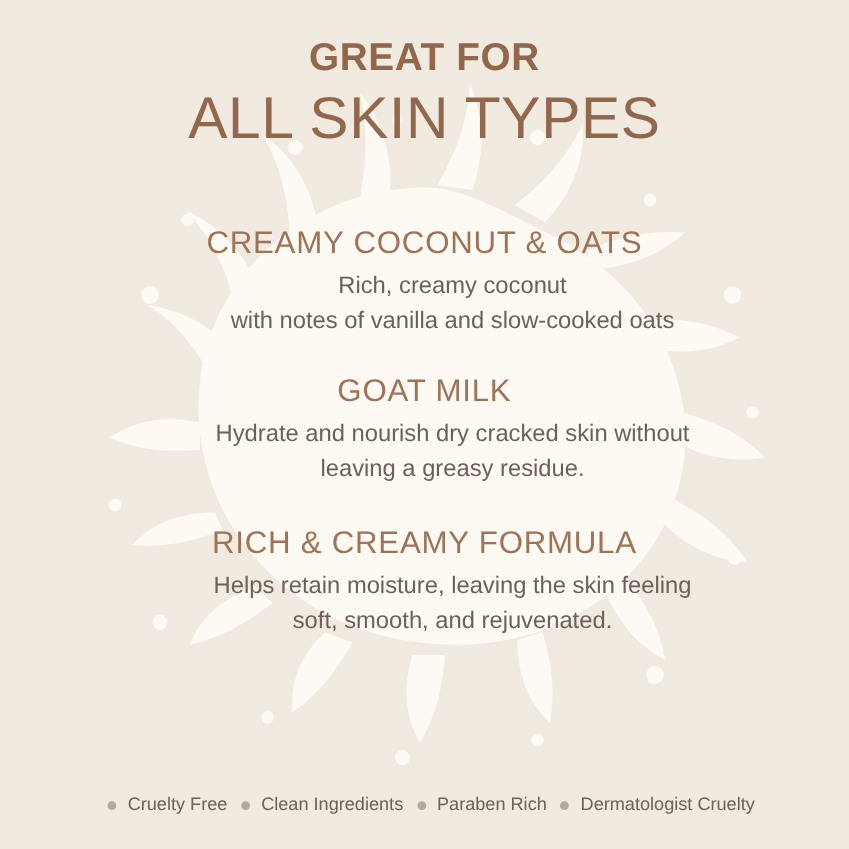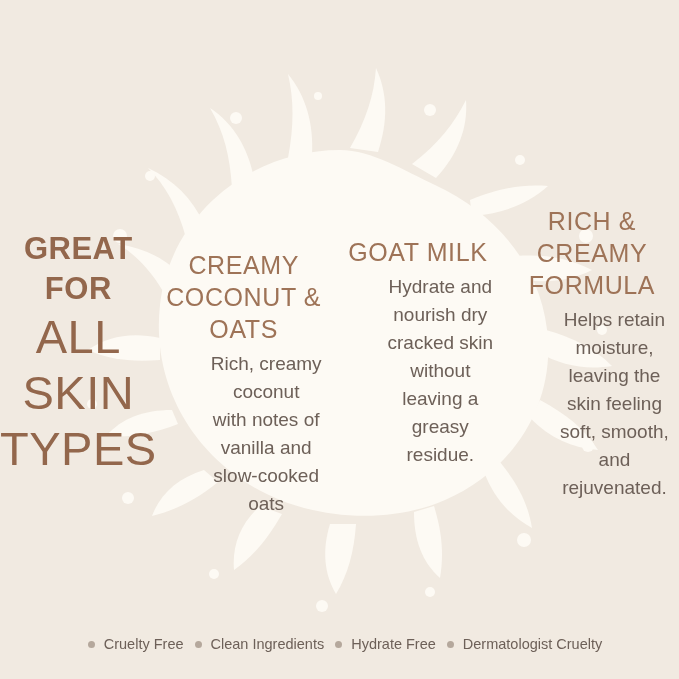--- a/index.html
+++ b/index.html
@@ -29,20 +29,21 @@
     z-index: 0;
   }
 
   
   .content {
     position: relative;
     z-index: 2;
     width: 679px;
     height: 679px;
     display: flex;
+    flex-direction: column;
     align-items: center;
   }
 
   .headline {
     text-align: center;
     color: #9a6b4f;
     margin-top: 26px;
   }
   .headline .line1 {
     font-size: 31px;
@@ -70,21 +71,21 @@
     line-height: 32px;
   }
   .sec-body {
     color: #6d6058;
     font-size: 19px;
     line-height: 28px;
     margin-top: 5px;
   }
   .sec-body .l { display: block; padding-left: 45px; }
 
-  #section-1 { margin-top: 88px; }
+  #section-1 { margin-top: 56px; }
   #section-2 { margin-top: 26px; }
   #section-3 { margin-top: 28px; }
 
   .badges {
     position: absolute;
     left: 0;
     right: 0;
     bottom: 27px;
     display: flex;
     justify-content: center;
@@ -209,21 +210,21 @@
     <div class="badge">
       <span class="dot"></span>
       <span>Cruelty Free</span>
     </div>
     <div class="badge">
       <span class="dot"></span>
       <span>Clean Ingredients</span>
     </div>
     <div class="badge">
       <span class="dot"></span>
-      <span>Hydrate Free</span>
+      <span>Paraben Rich</span>
     </div>
     <div class="badge">
       <span class="dot"></span>
       <span>Dermatologist Cruelty</span>
     </div>
   </div>
 
 </div>
 
 </body></html>

